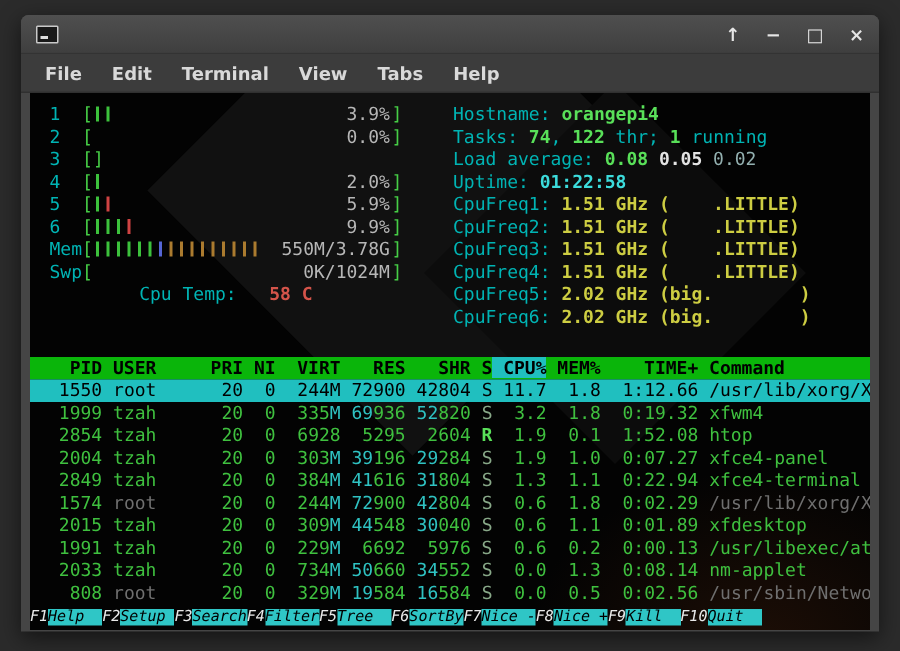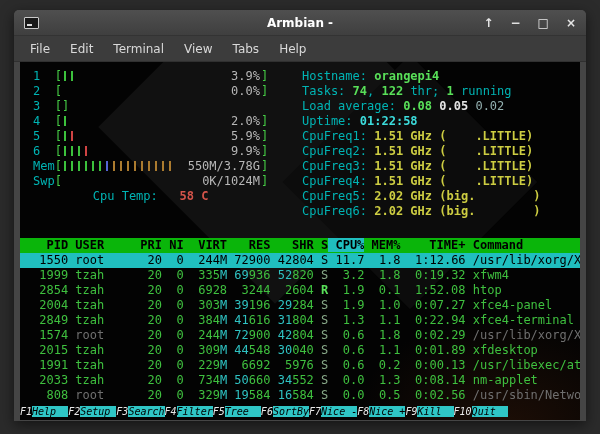--- a/index.html
+++ b/index.html
@@ -19,21 +19,21 @@
   .tb-title { position:absolute; left:0; right:0; text-align:center;
               font-family:"DejaVu Sans",sans-serif; font-size:12px; font-weight:bold;
               color:var(--titletext,#fff); pointer-events:none; }
   .tb-btns { margin-left:auto; display:flex; gap:17px; color:var(--btncolor,#e6e6e6);
              font-size:12px; font-weight:bold; font-family:"DejaVu Sans",sans-serif; z-index:2;}
   .tb-btns span { cursor:default; line-height:26px; }
 
   .menubar { height:26px; display:flex; align-items:center; background:#3c3c3c;
              font-family:"DejaVu Sans",sans-serif; font-size:12px; color:var(--menutext,#d9d9d9);
              padding:0 6px; border-bottom:1px solid #303030; }
-  .menu-item { padding:4px 10px; }
+  .menu-item { padding:4px 10px;font-weight:bold; }
 
   .terminal { position:absolute; left:6px; top:52px; width:560px; height:358px;
               background:var(--termbg,#030303); overflow:hidden;
               font-size:12px; line-height:15px; color:var(--green,#3fc03f); }
   .wm1 { position:absolute; left:130px; top:-60px; width:250px; height:250px;
          background:#111111; transform:rotate(45deg); }
   .wm2 { position:absolute; left:300px; top:30px; width:180px; height:180px;
          background:#0c0c0c; transform:rotate(45deg); }
   .wm3 { position:absolute; left:330px; top:250px; width:260px; height:170px;
          background:radial-gradient(ellipse at 60% 70%, #1d0e06 0%, rgba(0,0,0,0) 70%); }
@@ -74,21 +74,20 @@
            white-space:pre; font-size:10px; line-height:15px; height:15px;font-style:italic; }
   .fk-key { color:var(--fkeytext,#e8e8e8); }
   .fk-label { background:var(--fkeybg,#2fc6c6); color:#000; }
 </style>
 </head>
 <body>
 
 <div class="window">
   <div class="titlebar">
     <span class="tb-icon"></span>
-    <div class="tb-title">Armbian -</div>
     <div class="tb-btns">
         <span>↑</span>
         <span>−</span>
         <span>□</span>
         <span>×</span>
       </div>
   </div>
   <div class="menubar">
       <div class="menu-item">File</div>
       <div class="menu-item">Edit</div>
@@ -111,21 +110,21 @@
         <div class="mline"><span class="mlabel">Mem</span><span class="mbracket">[</span><div class="mbar"><span class="tick" style="left: 2px; background: var(--tickgreen);"></span><span class="tick" style="left: 9px; background: var(--tickgreen);"></span><span class="tick" style="left: 16px; background: var(--tickgreen);"></span><span class="tick" style="left: 23px; background: var(--tickgreen);"></span><span class="tick" style="left: 30px; background: var(--tickgreen);"></span><span class="tick" style="left: 37px; background: var(--tickgreen);"></span><span class="tick" style="left: 44px; background: var(--tickblue);"></span><span class="tick" style="left: 51px; background: var(--tickcache);"></span><span class="tick" style="left: 58px; background: var(--tickcache);"></span><span class="tick" style="left: 65px; background: var(--tickcache);"></span><span class="tick" style="left: 72px; background: var(--tickcache);"></span><span class="tick" style="left: 79px; background: var(--tickcache);"></span><span class="tick" style="left: 86px; background: var(--tickcache);"></span><span class="tick" style="left: 93px; background: var(--tickcache);"></span><span class="tick" style="left: 100px; background: var(--tickcache);"></span><span class="tick" style="left: 107px; background: var(--tickcache);"></span><span class="mval">550M/3.78G</span></div><span class="mbracket">]</span></div>
         <div class="mline"><span class="mlabel">Swp</span><span class="mbracket">[</span><div class="mbar"><span class="mval">0K/1024M</span></div><span class="mbracket">]</span></div>
         <div class="templine"><span class="c-cy">Cpu Temp:   </span><span class="c-red">58 C</span></div>
       </div>
     <div class="info"><div class="iline"><span class="c-cy">Hostname: </span><span class="c-bg">orangepi4</span></div><div class="iline"><span class="c-cy">Tasks: </span><span class="c-bg">74</span><span class="c-cy">, </span><span class="c-bg">122</span><span class="c-cy"> thr; </span><span class="c-bg">1</span><span class="c-cy"> running</span></div><div class="iline"><span class="c-cy">Load average: </span><span class="c-bg">0.08 </span><span class="c-w">0.05 </span><span class="c-lg">0.02</span></div><div class="iline"><span class="c-cy">Uptime: </span><span class="c-bcy">01:22:58</span></div><div class="iline"><span class="c-cy">CpuFreq1: </span><span class="c-y">1.51 GHz (    .LITTLE)</span></div><div class="iline"><span class="c-cy">CpuFreq2: </span><span class="c-y">1.51 GHz (    .LITTLE)</span></div><div class="iline"><span class="c-cy">CpuFreq3: </span><span class="c-y">1.51 GHz (    .LITTLE)</span></div><div class="iline"><span class="c-cy">CpuFreq4: </span><span class="c-y">1.51 GHz (    .LITTLE)</span></div><div class="iline"><span class="c-cy">CpuFreq5: </span><span class="c-y">2.02 GHz (big.        )</span></div><div class="iline"><span class="c-cy">CpuFreq6: </span><span class="c-y">2.02 GHz (big.        )</span></div></div>
     <div class="ptable">
       <div class="phead"><span>  PID USER     PRI NI  VIRT   RES   SHR S</span><span class="sortcol"> CPU%</span><span> MEM%    TIME+ Command</span></div>
       <div class="prows">
           <div class="prow sel"><span class="c-g"> 1550 </span><span class="c-g">root     </span><span class="c-g"> 20  0 </span><span class="c-g"> 244</span><span class="c-mem">M</span><span> </span><span class="c-mem">72</span><span class="c-g">900</span><span> </span><span class="c-mem">42</span><span class="c-g">804</span><span class="c-st"> S</span><span class="c-g"> 11.7  1.8  1:12.66</span><span class="c-g"> /usr/lib/xorg/X</span></div>
           <div class="prow"><span class="c-g"> 1999 </span><span class="c-g">tzah     </span><span class="c-g"> 20  0 </span><span class="c-g"> 335</span><span class="c-mem">M</span><span> </span><span class="c-mem">69</span><span class="c-g">936</span><span> </span><span class="c-mem">52</span><span class="c-g">820</span><span class="c-st"> S</span><span class="c-g">  3.2  1.8  0:19.32</span><span class="c-g"> xfwm4</span></div>
-          <div class="prow"><span class="c-g"> 2854 </span><span class="c-g">tzah     </span><span class="c-g"> 20  0 </span><span class="c-g"> 6928</span><span> </span><span class="c-g"> 3244</span><span> </span><span class="c-g"> 2604</span><span class="c-bg"> R</span><span class="c-g">  1.9  0.1  1:52.08</span><span class="c-g"> htop</span></div>
+          <div class="prow"><span class="c-g"> 2854 </span><span class="c-g">tzah     </span><span class="c-g"> 20  0 </span><span class="c-g"> 6928</span><span> </span><span class="c-g"> 5295</span><span> </span><span class="c-g"> 2604</span><span class="c-bg"> R</span><span class="c-g">  1.9  0.1  1:52.08</span><span class="c-g"> htop</span></div>
           <div class="prow"><span class="c-g"> 2004 </span><span class="c-g">tzah     </span><span class="c-g"> 20  0 </span><span class="c-g"> 303</span><span class="c-mem">M</span><span> </span><span class="c-mem">39</span><span class="c-g">196</span><span> </span><span class="c-mem">29</span><span class="c-g">284</span><span class="c-st"> S</span><span class="c-g">  1.9  1.0  0:07.27</span><span class="c-g"> xfce4-panel</span></div>
           <div class="prow"><span class="c-g"> 2849 </span><span class="c-g">tzah     </span><span class="c-g"> 20  0 </span><span class="c-g"> 384</span><span class="c-mem">M</span><span> </span><span class="c-mem">41</span><span class="c-g">616</span><span> </span><span class="c-mem">31</span><span class="c-g">804</span><span class="c-st"> S</span><span class="c-g">  1.3  1.1  0:22.94</span><span class="c-g"> xfce4-terminal</span></div>
           <div class="prow"><span class="c-g"> 1574 </span><span class="c-dim">root     </span><span class="c-g"> 20  0 </span><span class="c-g"> 244</span><span class="c-mem">M</span><span> </span><span class="c-mem">72</span><span class="c-g">900</span><span> </span><span class="c-mem">42</span><span class="c-g">804</span><span class="c-st"> S</span><span class="c-g">  0.6  1.8  0:02.29</span><span class="c-dim"> /usr/lib/xorg/X</span></div>
           <div class="prow"><span class="c-g"> 2015 </span><span class="c-g">tzah     </span><span class="c-g"> 20  0 </span><span class="c-g"> 309</span><span class="c-mem">M</span><span> </span><span class="c-mem">44</span><span class="c-g">548</span><span> </span><span class="c-mem">30</span><span class="c-g">040</span><span class="c-st"> S</span><span class="c-g">  0.6  1.1  0:01.89</span><span class="c-g"> xfdesktop</span></div>
           <div class="prow"><span class="c-g"> 1991 </span><span class="c-g">tzah     </span><span class="c-g"> 20  0 </span><span class="c-g"> 229</span><span class="c-mem">M</span><span> </span><span class="c-g"> 6692</span><span> </span><span class="c-g"> 5976</span><span class="c-st"> S</span><span class="c-g">  0.6  0.2  0:00.13</span><span class="c-g"> /usr/libexec/at</span></div>
           <div class="prow"><span class="c-g"> 2033 </span><span class="c-g">tzah     </span><span class="c-g"> 20  0 </span><span class="c-g"> 734</span><span class="c-mem">M</span><span> </span><span class="c-mem">50</span><span class="c-g">660</span><span> </span><span class="c-mem">34</span><span class="c-g">552</span><span class="c-st"> S</span><span class="c-g">  0.0  1.3  0:08.14</span><span class="c-g"> nm-applet</span></div>
           <div class="prow"><span class="c-g">  808 </span><span class="c-dim">root     </span><span class="c-g"> 20  0 </span><span class="c-g"> 329</span><span class="c-mem">M</span><span> </span><span class="c-mem">19</span><span class="c-g">584</span><span> </span><span class="c-mem">16</span><span class="c-g">584</span><span class="c-st"> S</span><span class="c-g">  0.0  0.5  0:02.56</span><span class="c-dim"> /usr/sbin/Netwo</span></div>
         </div>
     </div>
     <div class="fkeys"><span class="fk"><span class="fk-key">F1</span><span class="fk-label">Help  </span></span><span class="fk"><span class="fk-key">F2</span><span class="fk-label">Setup </span></span><span class="fk"><span class="fk-key">F3</span><span class="fk-label">Search</span></span><span class="fk"><span class="fk-key">F4</span><span class="fk-label">Filter</span></span><span class="fk"><span class="fk-key">F5</span><span class="fk-label">Tree  </span></span><span class="fk"><span class="fk-key">F6</span><span class="fk-label">SortBy</span></span><span class="fk"><span class="fk-key">F7</span><span class="fk-label">Nice -</span></span><span class="fk"><span class="fk-key">F8</span><span class="fk-label">Nice +</span></span><span class="fk"><span class="fk-key">F9</span><span class="fk-label">Kill  </span></span><span class="fk"><span class="fk-key">F10</span><span class="fk-label">Quit  </span></span></div>

